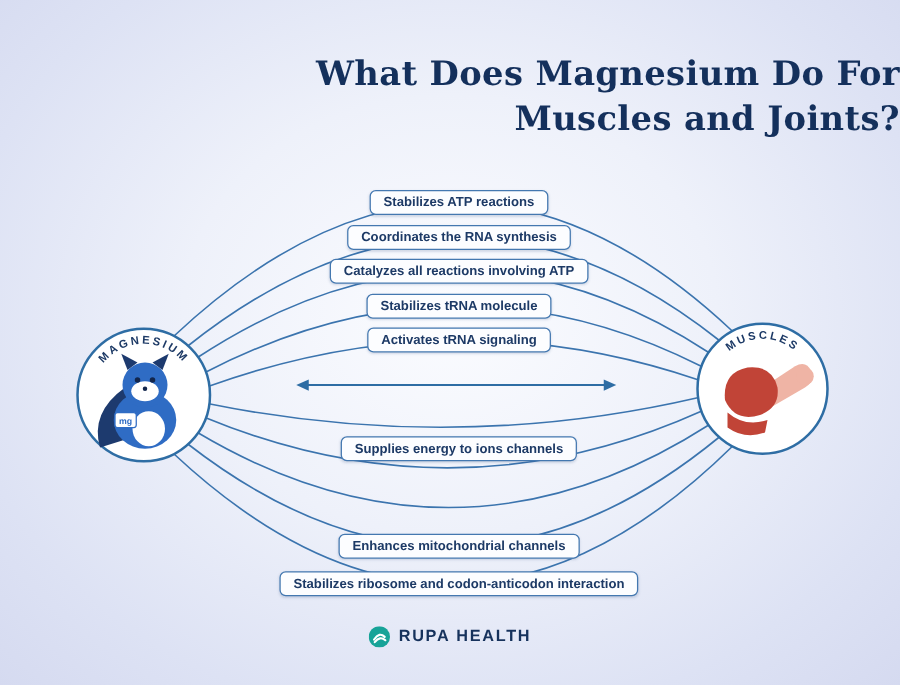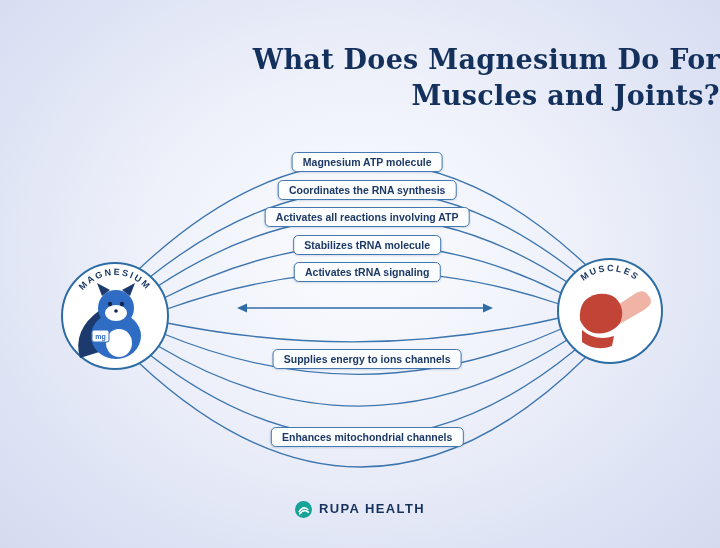--- a/index.html
+++ b/index.html
@@ -109,27 +109,28 @@
       </text>
       <g>
         <path d="M598 318 L636 293 Q645 288 649 297 Q652 305 644 310 L606 332 Z" fill="#efb4a5"></path>
         <circle cx="644" cy="301" r="7" fill="#efb4a5"></circle>
         <path d="M580 320 Q578 298 598 294 Q618 292 622 310 Q624 326 608 332 Q588 338 580 320 Z" fill="#c14437"></path>
         <path d="M582 330 Q596 342 614 336 L612 346 Q596 352 582 342 Z" fill="#c14437"></path>
       </g>
     </g>
   </svg>
 
-  <div class="pill" style="top:152px">Magnesium ATP molecule</div>
+  <div class="pill" style="top:152px">Stabilizes ATP reactions</div>
   <div class="pill" style="top:180px">Coordinates the RNA synthesis</div>
-  <div class="pill" style="top:207px">Activates all reactions involving ATP</div>
+  <div class="pill" style="top:207px">Catalyzes all reactions involving ATP</div>
   <div class="pill" style="top:235px">Stabilizes tRNA molecule</div>
   <div class="pill" style="top:262px">Activates tRNA signaling</div>
   <div class="pill" style="top:349px">Supplies energy to ions channels</div>
   <div class="pill" style="top:427px">Enhances mitochondrial channels</div>
+  <div class="pill" style="top:457px">Stabilizes ribosome and codon-anticodon interaction</div>
 
   <div class="footer">
     <svg width="17" height="17" viewBox="0 0 16 16">
       <circle cx="8" cy="8" r="8" fill="#17a398"></circle>
       <path d="M4 10 Q8 4 12 8" stroke="#ffffff" fill="none" stroke-width="1.6" stroke-linecap="round"></path>
       <path d="M4.5 12 Q8.5 7 12.5 10.5" stroke="#ffffff" fill="none" stroke-width="1.6" stroke-linecap="round"></path>
     </svg>
     <span class="brand-name">RUPA HEALTH</span>
   </div>
 

